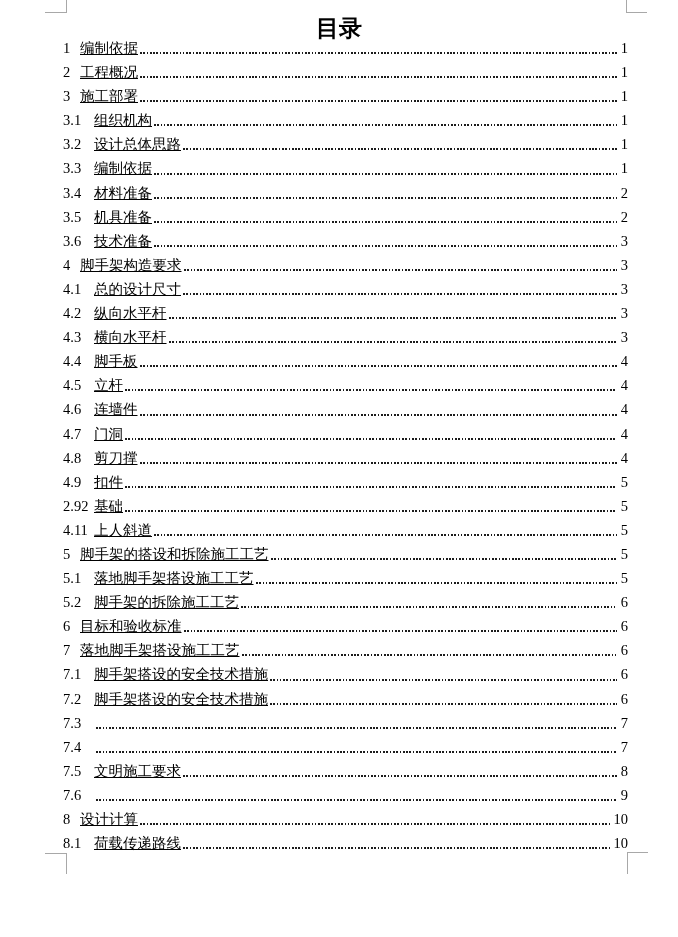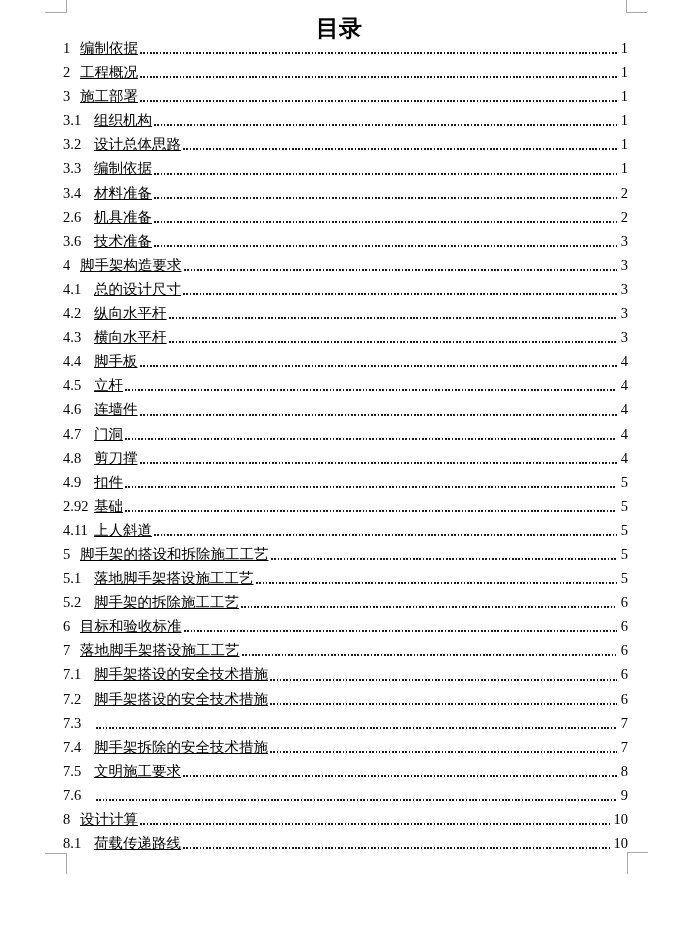--- a/index.html
+++ b/index.html
@@ -124,21 +124,21 @@
         <span class="leader"></span>
         <span class="pg">1</span>
       </div>
       <div class="toc-row">
         <span class="num lvl2">3.4</span>
         <span class="label">材料准备</span>
         <span class="leader"></span>
         <span class="pg">2</span>
       </div>
       <div class="toc-row">
-        <span class="num lvl2">2.6</span>
+        <span class="num lvl2">3.5</span>
         <span class="label">机具准备</span>
         <span class="leader"></span>
         <span class="pg">2</span>
       </div>
       <div class="toc-row">
         <span class="num lvl2">3.6</span>
         <span class="label">技术准备</span>
         <span class="leader"></span>
         <span class="pg">3</span>
       </div>
@@ -256,21 +256,20 @@
         <span class="leader"></span>
         <span class="pg">6</span>
       </div>
       <div class="toc-row">
         <span class="num lvl2">7.3</span>
         <span class="leader"></span>
         <span class="pg">7</span>
       </div>
       <div class="toc-row">
         <span class="num lvl2">7.4</span>
-        <span class="label">脚手架拆除的安全技术措施</span>
         <span class="leader"></span>
         <span class="pg">7</span>
       </div>
       <div class="toc-row">
         <span class="num lvl2">7.5</span>
         <span class="label">文明施工要求</span>
         <span class="leader"></span>
         <span class="pg">8</span>
       </div>
       <div class="toc-row">

